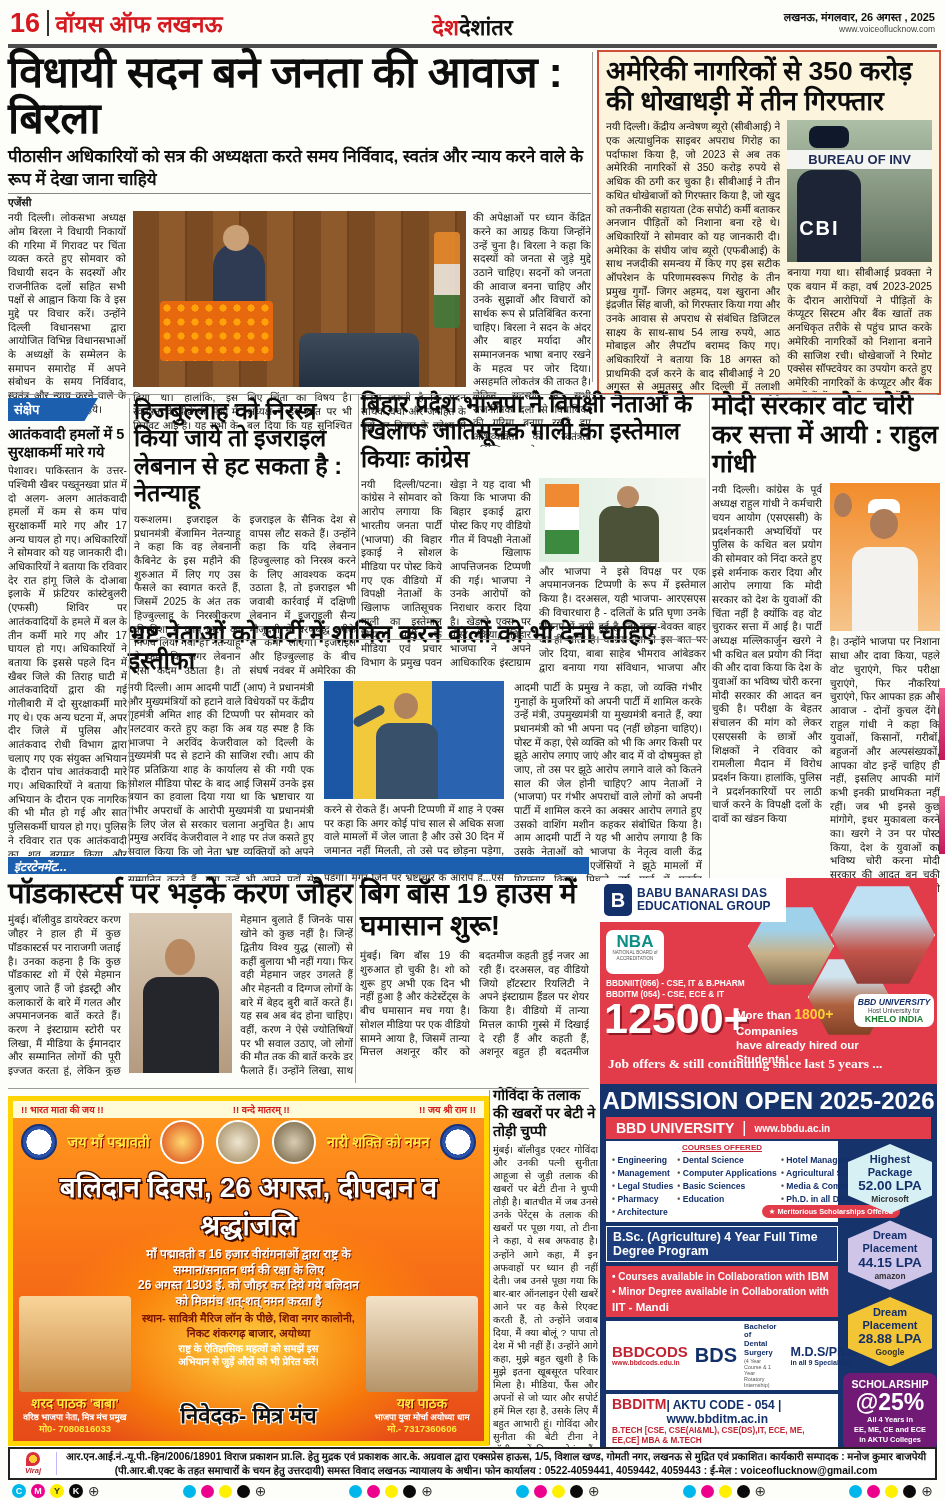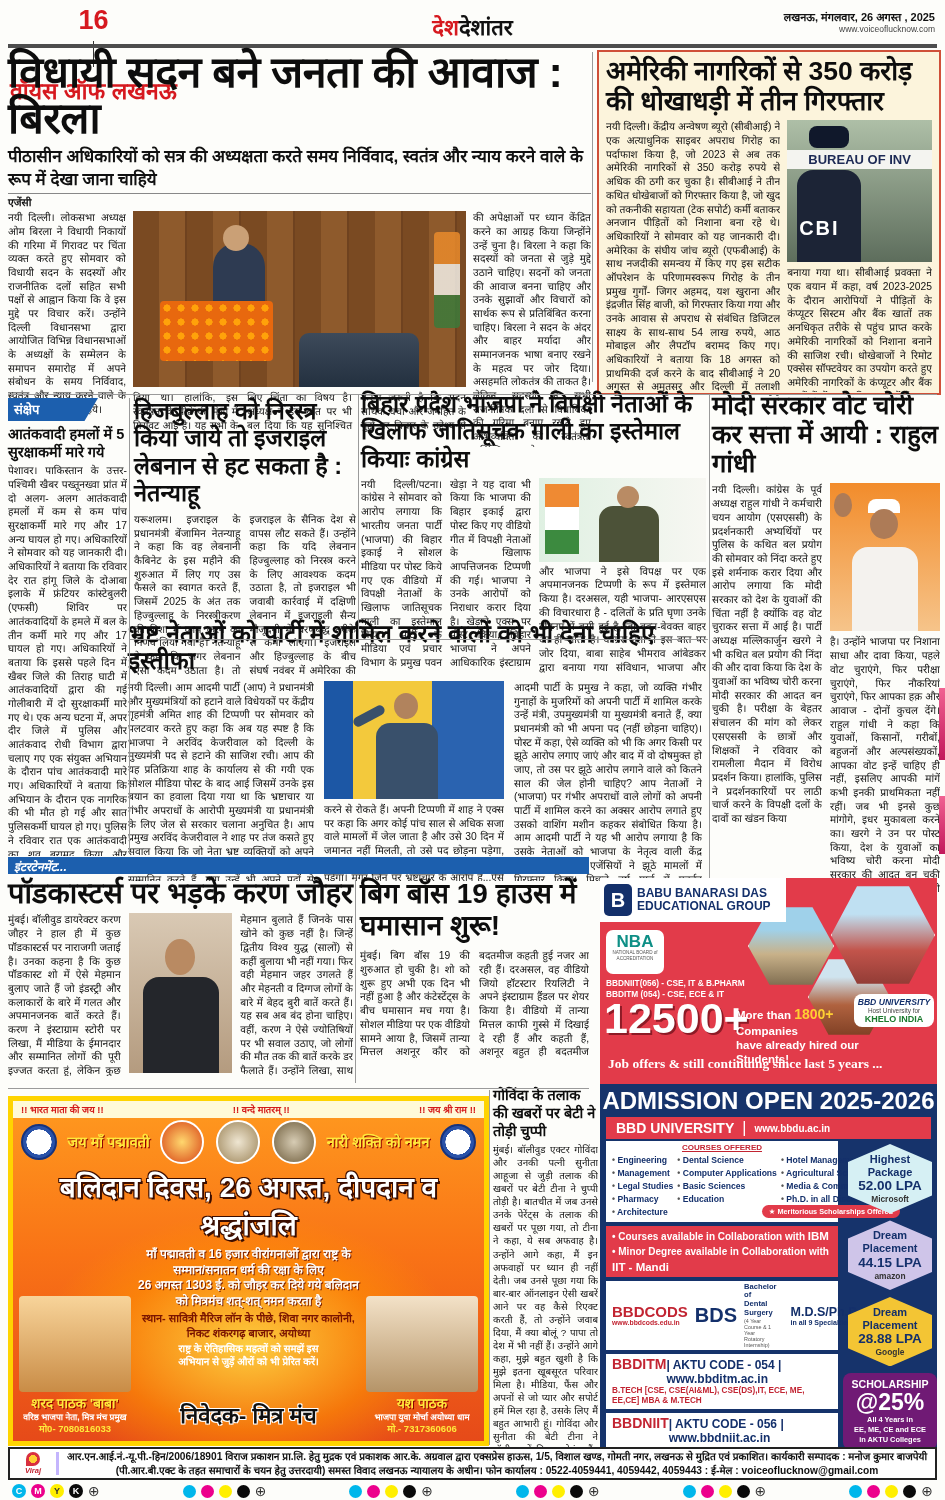--- a/index.html
+++ b/index.html
@@ -5,21 +5,21 @@
   html,body{margin:0;padding:0;}
   body{width:945px;height:1500px;position:relative;background:#f3f3ef;font-family:"Liberation Sans","DejaVu Sans",sans-serif;color:#111;}
   #page{position:absolute;inset:0;background:#fdfdfa;overflow:hidden;}
   .j{text-align:justify;font-size:10.3px;line-height:1.33;overflow:hidden;}
   .hl{font-weight:800;color:#0d0d0d;}
   .ph{position:relative;overflow:hidden;}
   .vline{position:absolute;width:1px;background:#9a9a9a;}
   .hline{position:absolute;height:1px;background:#9a9a9a;}
   
   #mh{position:absolute;left:10px;top:5px;right:10px;height:36px;}
-  #mh .left{position:absolute;left:0;top:2px;display:flex;align-items:center;gap:7px;flex-direction:column;}
+  #mh .left{position:absolute;left:0;top:2px;display:flex;align-items:center;gap:7px;}
   #mh .pagenum{font-size:27px;font-weight:800;color:#d6191f;line-height:1;}
   #mh .pipe{width:1.5px;height:26px;background:#333;}
   #mh .pname{font-size:23px;font-weight:800;color:#d6191f;}
   #mh .center{position:absolute;left:0;right:0;top:6px;text-align:center;font-size:22px;font-weight:800;}
   #mh .center .r{color:#d6191f;} #mh .center .b{color:#111;}
   #mh .right{position:absolute;right:0;top:4px;text-align:right;}
   #mh .date{font-size:11px;font-weight:700;}
   #mh .site{font-size:8.5px;color:#444;}
   #mhrule{position:absolute;left:8px;right:8px;top:44px;height:4px;background:#4d4d4d;}
   
@@ -184,21 +184,21 @@
   .hb1{background:#d6f0f4;} .hb2{background:#cfc5e9;} .hb3{background:#f3c534;}
   .hexb .t{color:#14306b;font-weight:800;font-size:11px;line-height:1.15;}
   .hexb .v{color:#14306b;font-weight:800;font-size:13.5px;line-height:1.2;}
   .hexb .br{color:#333;font-weight:700;font-size:8.4px;}
   .scholbox{background:#701a75;border-radius:8px;color:#fff;width:88px;padding:5px 3px;text-align:center;}
   .scholbox .s1{font-weight:800;font-size:10.6px;}
   .scholbox .s2{font-weight:800;font-size:23px;line-height:1.05;}
   .scholbox .s3{font-size:7.4px;font-weight:700;line-height:1.35;}
   
   #imprint{position:absolute;left:8px;top:1447px;width:929px;height:33px;border:2px solid #222;background:#fff;display:flex;align-items:center;box-sizing:border-box;}
-  .viraj{width:46px;text-align:center;border-right:3px solid #c4b5fd;}
+  .viraj{width:46px;text-align:center;border-right:1px solid #c4b5fd;}
   .viraj .ic{width:14px;height:14px;margin:0 auto;border-radius:50% 50% 50% 0;background:radial-gradient(circle,#ffcf33 40%,#d8303f 42%);}
   .viraj .vt{color:#c22432;font-size:7.5px;font-weight:700;font-style:italic;}
   .imp-text{flex:1;text-align:center;font-size:10.2px;font-weight:700;line-height:1.35;}
   #colorbar{position:absolute;left:0;right:0;top:1483px;height:16px;display:flex;align-items:center;justify-content:space-between;padding:0 12px;}
   .cgrp{display:flex;gap:5px;align-items:center;}
   .dot{width:13px;height:13px;border-radius:50%;display:inline-block;}
   .dc{background:#00b7eb;} .dm{background:#ec008c;} .dy{background:#ffef00;} .dk{background:#0a0a0a;}
   .ldot{width:14px;height:14px;border-radius:50%;color:#fff;font-size:9px;font-weight:800;text-align:center;line-height:14px;}
   .reg{font-size:14px;color:#333;}
   .edgemark{position:absolute;right:0;width:6px;background:linear-gradient(180deg,#f06292,#c2185b);}
@@ -450,20 +450,21 @@
           </ul>
           <ul>
             <li>Hotel Management</li>
             <li>Agricultural Sciences</li>
             <li>Media &amp; Communication</li>
             <li>Ph.D. in all Disciplines</li>
           </ul>
         </div>
         <div class="bbd-ribbon">★ Meritorious Scholarships Offered</div>
       </div>
+      <div class="bbd-bsc">B.Sc. (Agriculture) 4 Year Full Time Degree Program</div>
       <div class="bbd-collab">
         <div><span></span><span>•  Courses available in Collaboration with</span> <b>IBM</b></div>
         <div><span>•  Minor Degree available in Collaboration with</span> <b>IIT - Mandi</b></div>
       </div>
       <div class="bbd-cods">
         <div>
           <div class="cods-n">BBDCODS</div>
           <div class="cods-u">www.bbdcods.edu.in</div>
         </div>
         <div class="cods-bds">BDS</div>

